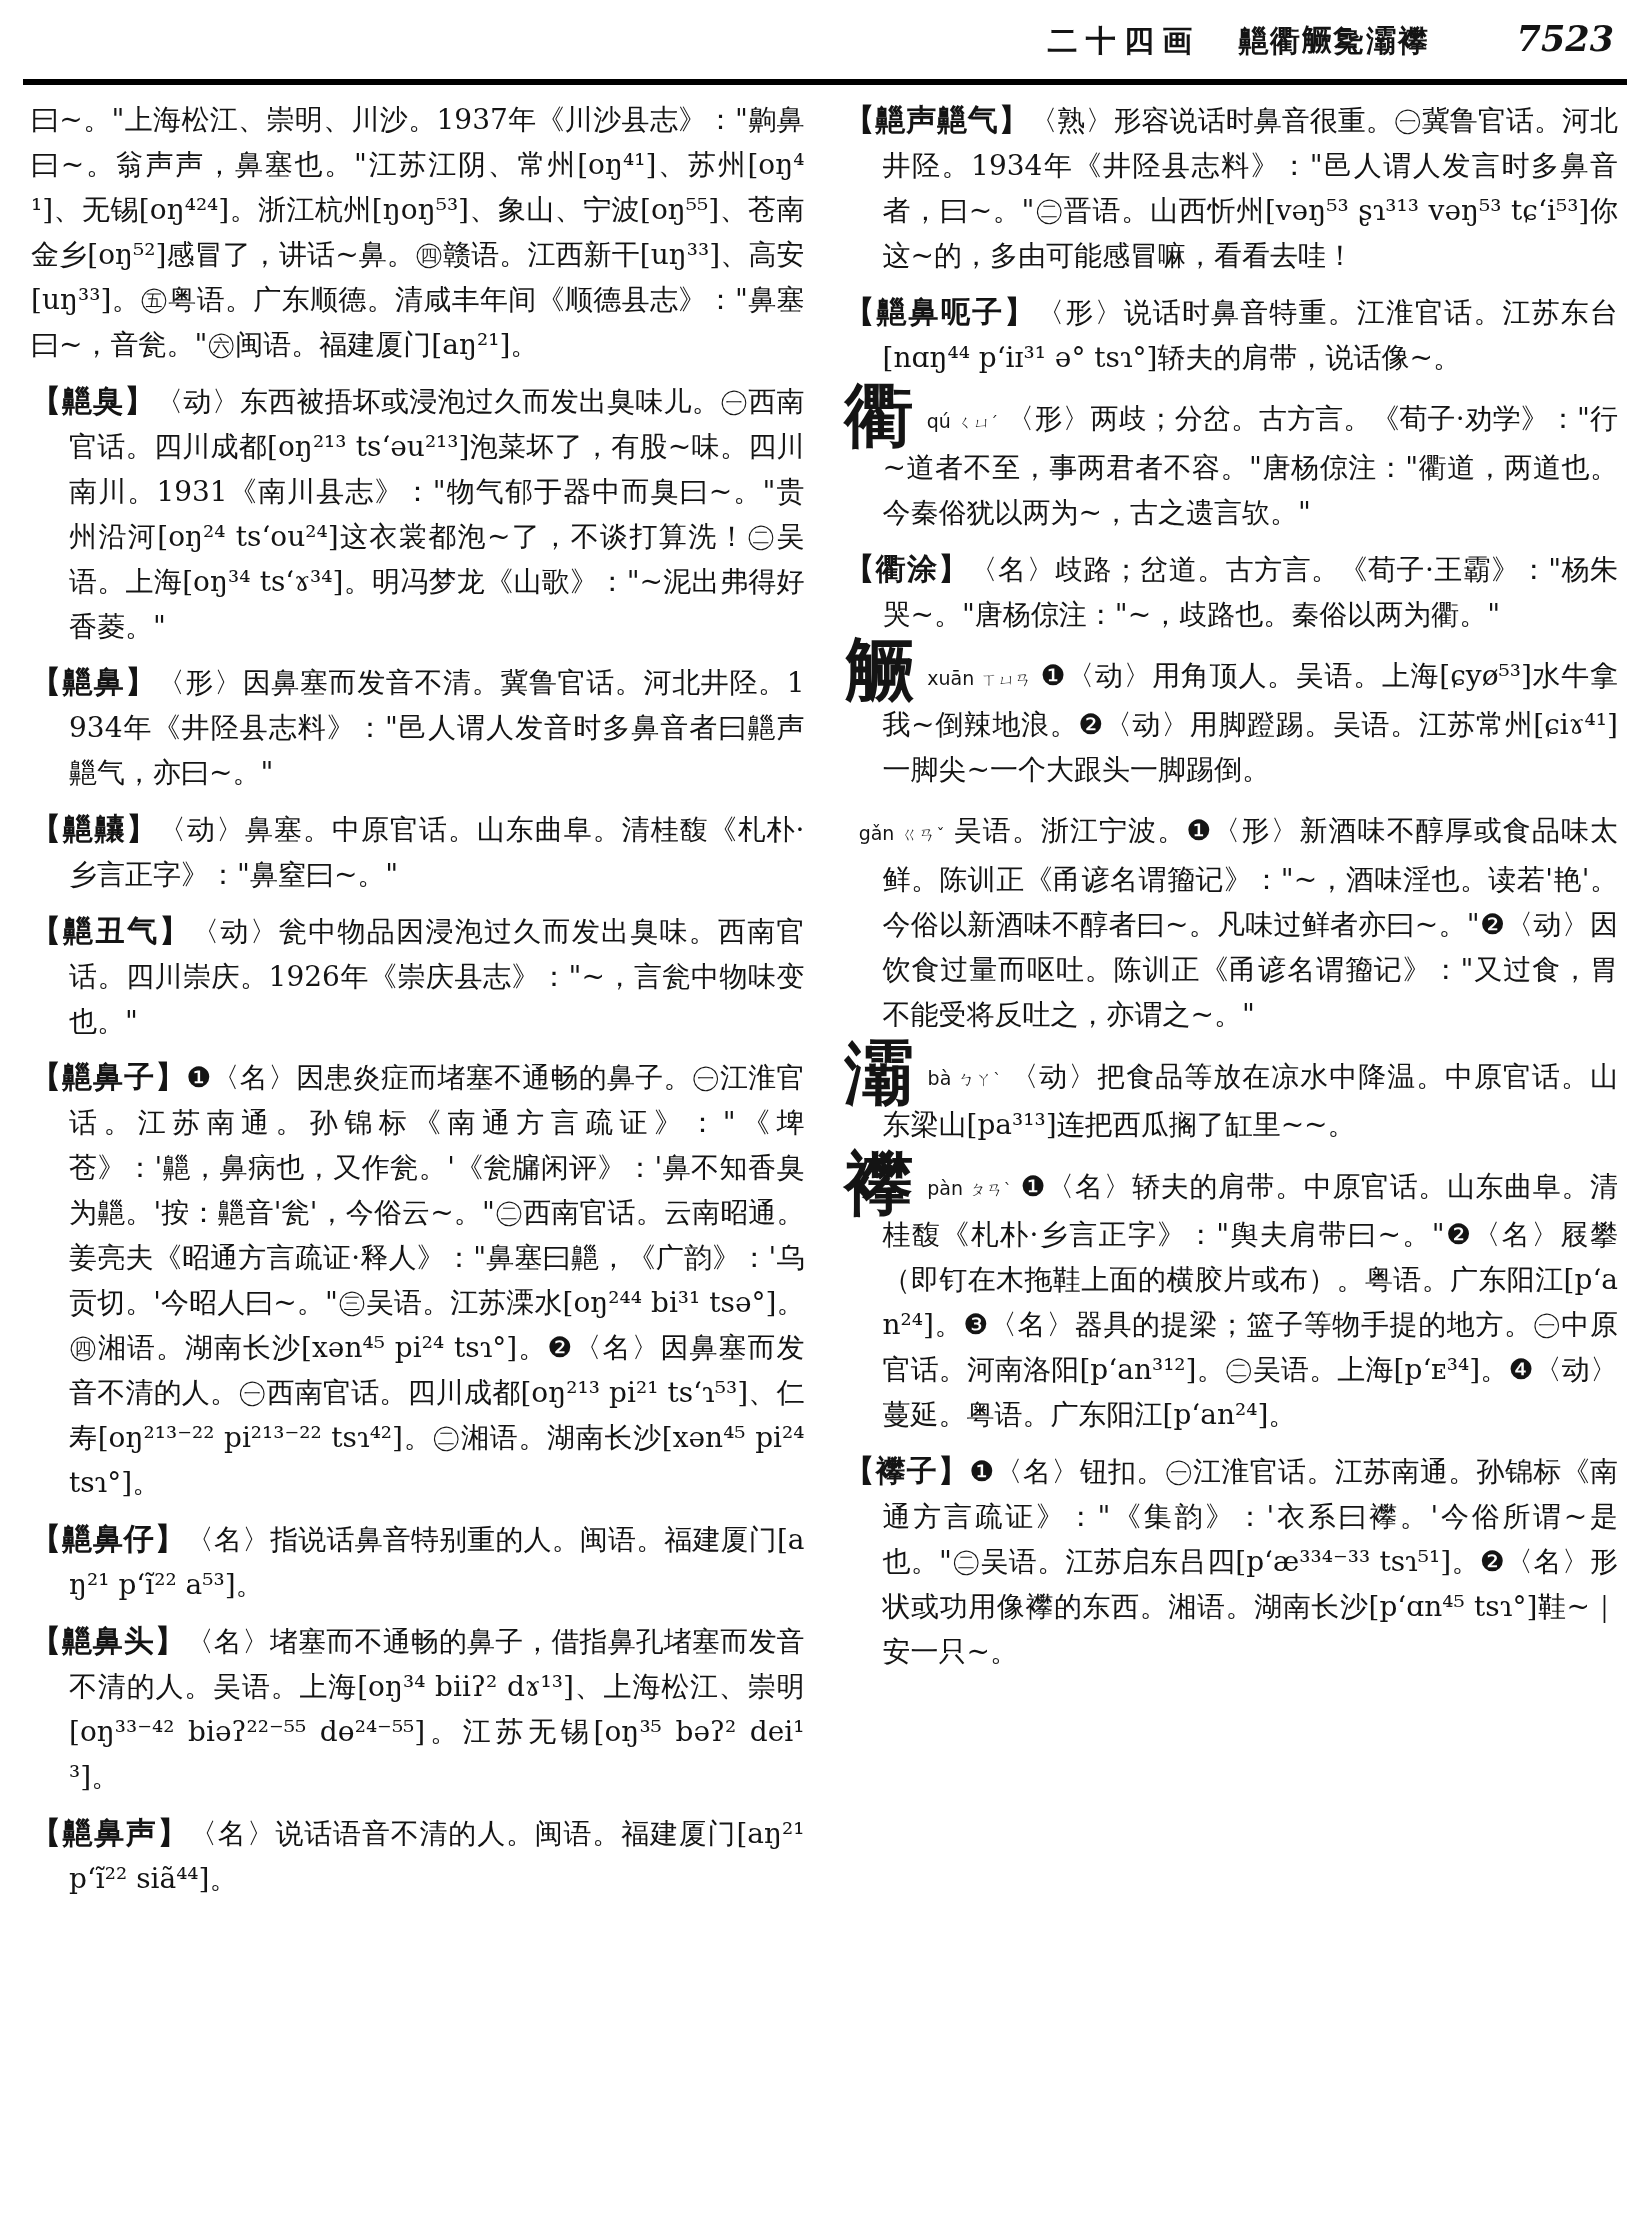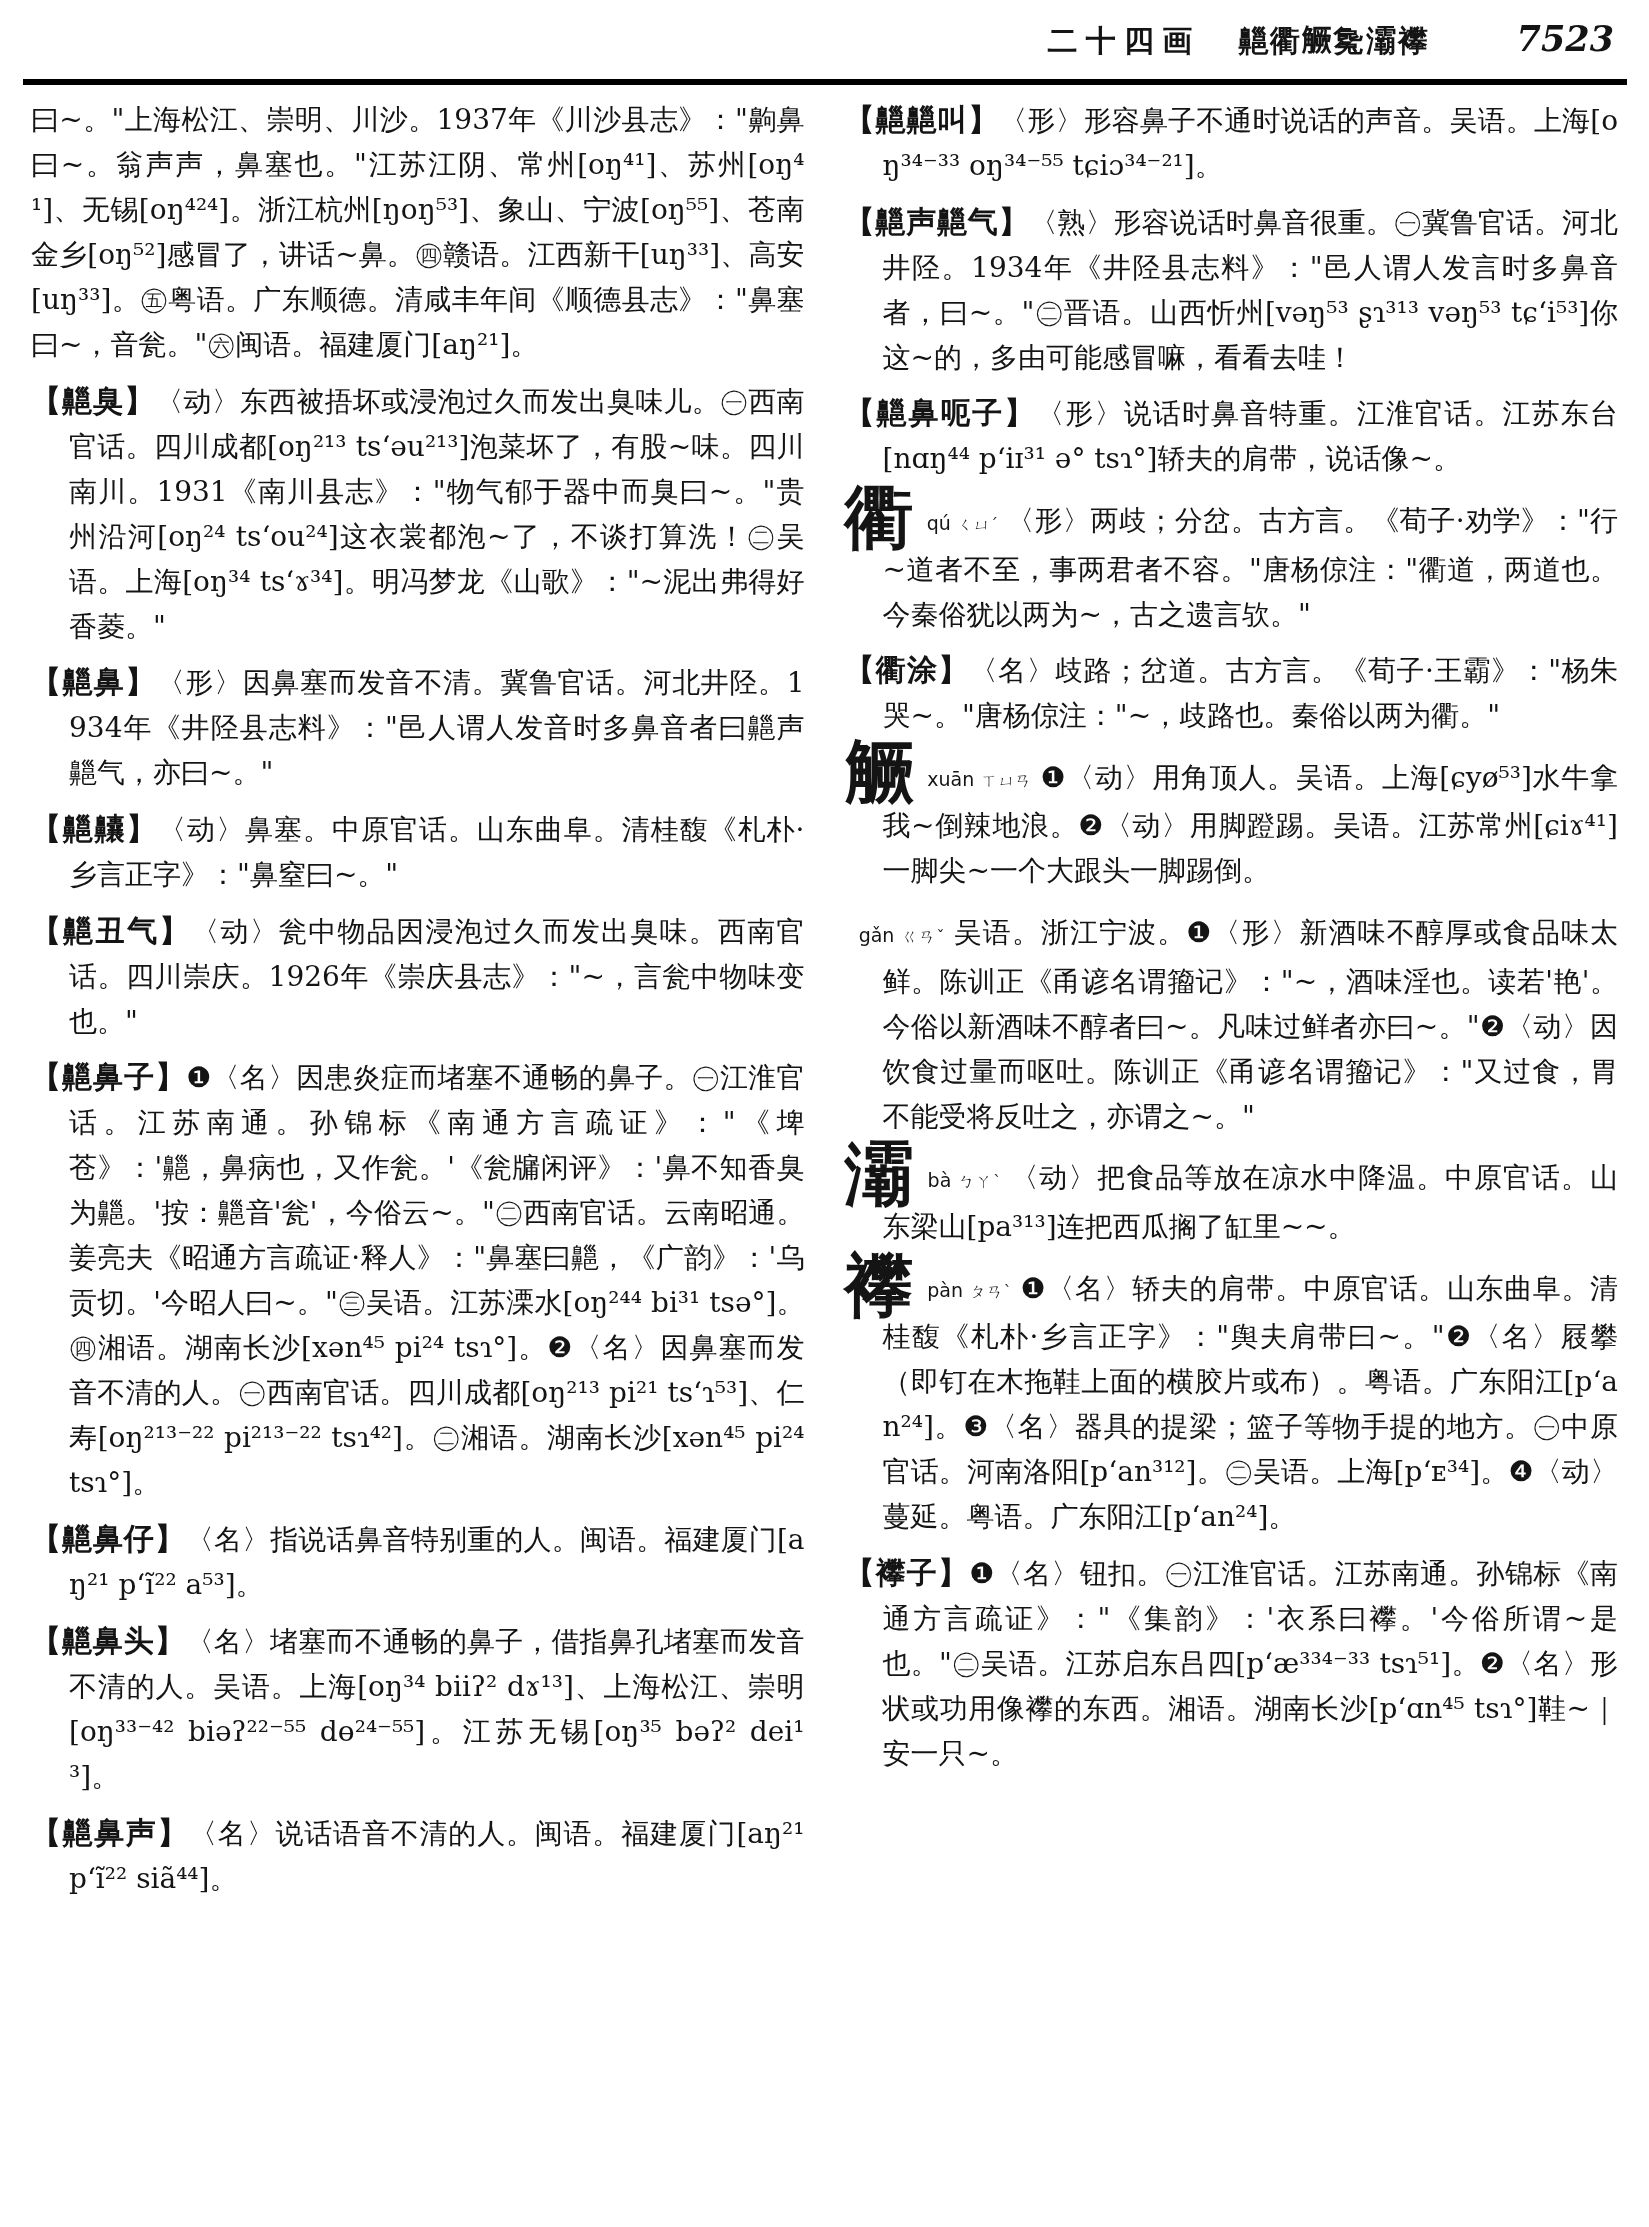--- a/index.html
+++ b/index.html
@@ -65,21 +65,20 @@
         <p class="entry hang"><span class="head">【齆臭】</span><span class="body">〈动〉东西被捂坏或浸泡过久而发出臭味儿。㊀西南官话。四川成都[oŋ²¹³ tsʻəu²¹³]泡菜坏了，有股~味。四川南川。1931《南川县志》："物气郁于器中而臭曰~。"贵州沿河[oŋ²⁴ tsʻou²⁴]这衣裳都泡~了，不谈打算洗！㊁吴语。上海[oŋ³⁴ tsʻɤ³⁴]。明冯梦龙《山歌》："~泥出弗得好香菱。"</span></p>
         <p class="entry hang"><span class="head">【齆鼻】</span><span class="body">〈形〉因鼻塞而发音不清。冀鲁官话。河北井陉。1934年《井陉县志料》："邑人谓人发音时多鼻音者曰齆声齆气，亦曰~。"</span></p>
         <p class="entry hang"><span class="head">【齆齉】</span><span class="body">〈动〉鼻塞。中原官话。山东曲阜。清桂馥《札朴·乡言正字》："鼻窒曰~。"</span></p>
         <p class="entry hang"><span class="head">【齆丑气】</span><span class="body">〈动〉瓮中物品因浸泡过久而发出臭味。西南官话。四川崇庆。1926年《崇庆县志》："~，言瓮中物味变也。"</span></p>
         <p class="entry hang"><span class="head">【齆鼻子】</span><span class="body">❶〈名〉因患炎症而堵塞不通畅的鼻子。㊀江淮官话。江苏南通。孙锦标《南通方言疏证》："《埤苍》：'齆，鼻病也，又作瓮。'《瓮牖闲评》：'鼻不知香臭为齆。'按：齆音'瓮'，今俗云~。"㊁西南官话。云南昭通。姜亮夫《昭通方言疏证·释人》："鼻塞曰齆，《广韵》：'乌贡切。'今昭人曰~。"㊂吴语。江苏溧水[oŋ²⁴⁴ bi³¹ tsə°]。㊃湘语。湖南长沙[xən⁴⁵ pi²⁴ tsɿ°]。❷〈名〉因鼻塞而发音不清的人。㊀西南官话。四川成都[oŋ²¹³ pi²¹ tsʻɿ⁵³]、仁寿[oŋ²¹³⁻²² pi²¹³⁻²² tsɿ⁴²]。㊁湘语。湖南长沙[xən⁴⁵ pi²⁴ tsɿ°]。</span></p>
         <p class="entry hang"><span class="head">【齆鼻仔】</span><span class="body">〈名〉指说话鼻音特别重的人。闽语。福建厦门[aŋ²¹ pʻĩ²² a⁵³]。</span></p>
         <p class="entry hang"><span class="head">【齆鼻头】</span><span class="body">〈名〉堵塞而不通畅的鼻子，借指鼻孔堵塞而发音不清的人。吴语。上海[oŋ³⁴ biiʔ² dɤ¹³]、上海松江、崇明[oŋ³³⁻⁴² biəʔ²²⁻⁵⁵ dɵ²⁴⁻⁵⁵]。江苏无锡[oŋ³⁵ bəʔ² dei¹³]。</span></p>
         <p class="entry hang"><span class="head">【齆鼻声】</span><span class="body">〈名〉说话语音不清的人。闽语。福建厦门[aŋ²¹ pʻĩ²² siã⁴⁴]。</span></p>
       </div>
     <div class="col" id="col-right">
-        <p class="entry hang"><span class="head">【齆齆叫】</span><span class="body">〈形〉形容鼻子不通时说话的声音。吴语。上海[oŋ³⁴⁻³³ oŋ³⁴⁻⁵⁵ tɕiɔ³⁴⁻²¹]。</span></p>
         <p class="entry hang"><span class="head">【齆声齆气】</span><span class="body">〈熟〉形容说话时鼻音很重。㊀冀鲁官话。河北井陉。1934年《井陉县志料》："邑人谓人发言时多鼻音者，曰~。"㊁晋语。山西忻州[vəŋ⁵³ ʂɿ³¹³ vəŋ⁵³ tɕʻi⁵³]你这~的，多由可能感冒嘛，看看去哇！</span></p>
         <p class="entry hang"><span class="head">【齆鼻呃子】</span><span class="body">〈形〉说话时鼻音特重。江淮官话。江苏东台[nɑŋ⁴⁴ pʻiɪ³¹ ə° tsɿ°]轿夫的肩带，说话像~。</span></p>
         <p class="entry hang"><span class="bigchar">衢</span><span class="pinyin">qú</span><span class="zhuyin">ㄑㄩˊ</span><span class="body">〈形〉两歧；分岔。古方言。《荀子·劝学》："行~道者不至，事两君者不容。"唐杨倞注："衢道，两道也。今秦俗犹以两为~，古之遗言欤。"</span></p>
         <p class="entry hang"><span class="head">【衢涂】</span><span class="body">〈名〉歧路；岔道。古方言。《荀子·王霸》："杨朱哭~。"唐杨倞注："~，歧路也。秦俗以两为衢。"</span></p>
         <p class="entry hang"><span class="bigchar">𧤼</span><span class="pinyin">xuān</span><span class="zhuyin">ㄒㄩㄢ</span><span class="body">❶〈动〉用角顶人。吴语。上海[ɕyø⁵³]水牛拿我~倒辣地浪。❷〈动〉用脚蹬踢。吴语。江苏常州[ɕiɤ⁴¹]一脚尖~一个大跟头一脚踢倒。</span></p>
         <p class="entry hang"><span class="bigchar">𨣥</span><span class="pinyin">gǎn</span><span class="zhuyin">ㄍㄢˇ</span><span class="body">吴语。浙江宁波。❶〈形〉新酒味不醇厚或食品味太鲜。陈训正《甬谚名谓籀记》："~，酒味淫也。读若'艳'。今俗以新酒味不醇者曰~。凡味过鲜者亦曰~。"❷〈动〉因饮食过量而呕吐。陈训正《甬谚名谓籀记》："又过食，胃不能受将反吐之，亦谓之~。"</span></p>
         <p class="entry hang"><span class="bigchar">灞</span><span class="pinyin">bà</span><span class="zhuyin">ㄅㄚˋ</span><span class="body">〈动〉把食品等放在凉水中降温。中原官话。山东梁山[pa³¹³]连把西瓜搁了缸里~~。</span></p>
         <p class="entry hang"><span class="bigchar">襻</span><span class="pinyin">pàn</span><span class="zhuyin">ㄆㄢˋ</span><span class="body">❶〈名〉轿夫的肩带。中原官话。山东曲阜。清桂馥《札朴·乡言正字》："舆夫肩带曰~。"❷〈名〉屐攀（即钉在木拖鞋上面的横胶片或布）。粤语。广东阳江[pʻan²⁴]。❸〈名〉器具的提梁；篮子等物手提的地方。㊀中原官话。河南洛阳[pʻan³¹²]。㊁吴语。上海[pʻᴇ³⁴]。❹〈动〉蔓延。粤语。广东阳江[pʻan²⁴]。</span></p>
         <p class="entry hang"><span class="head">【襻子】</span><span class="body">❶〈名〉钮扣。㊀江淮官话。江苏南通。孙锦标《南通方言疏证》："《集韵》：'衣系曰襻。'今俗所谓~是也。"㊁吴语。江苏启东吕四[pʻæ³³⁴⁻³³ tsɿ⁵¹]。❷〈名〉形状或功用像襻的东西。湘语。湖南长沙[pʻɑn⁴⁵ tsɿ°]鞋~｜安一只~。</span></p>
       </div>

